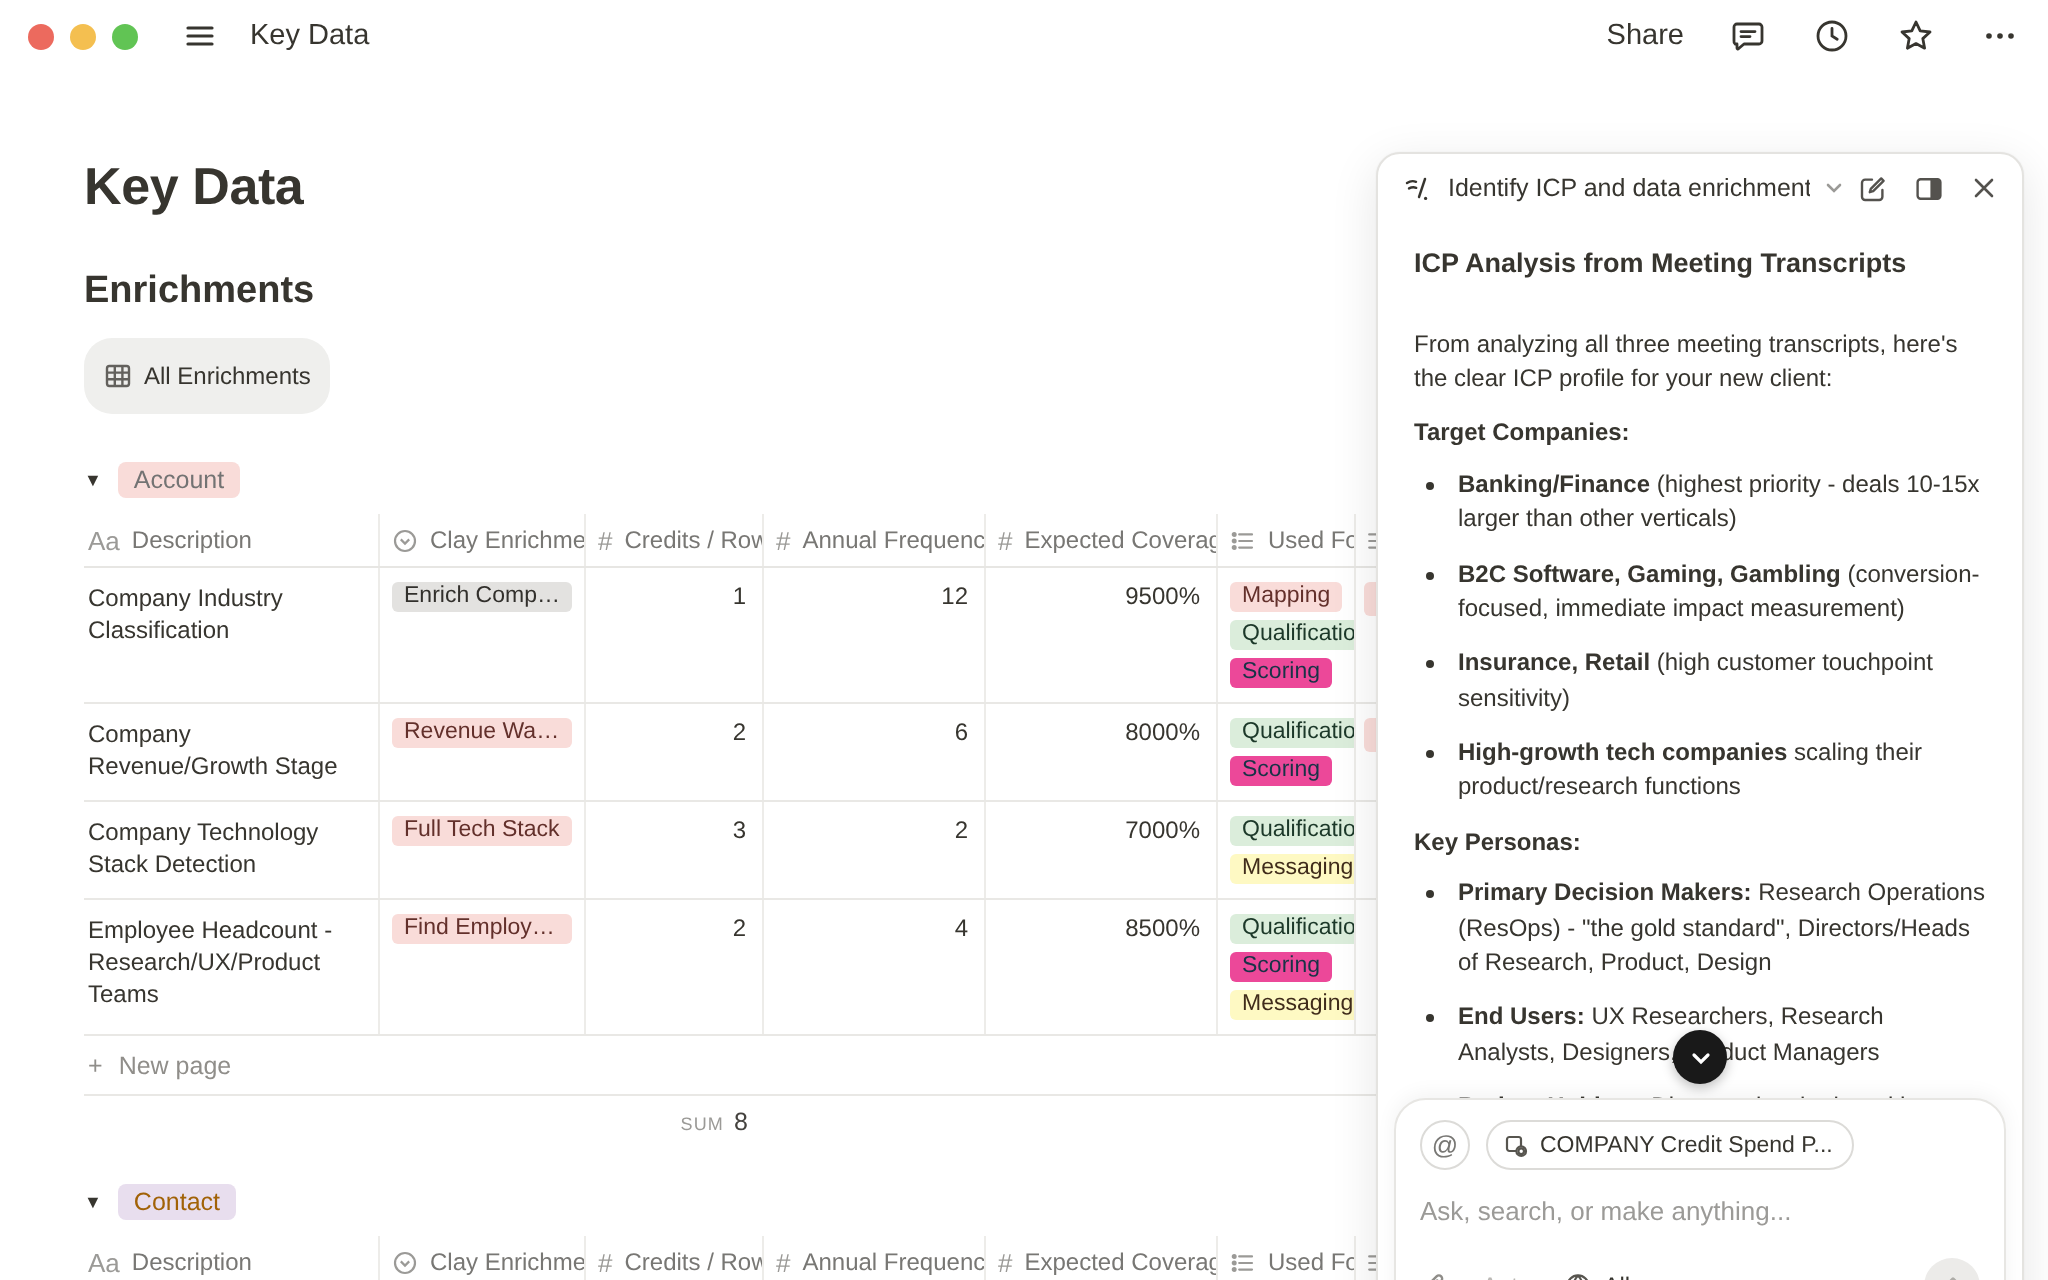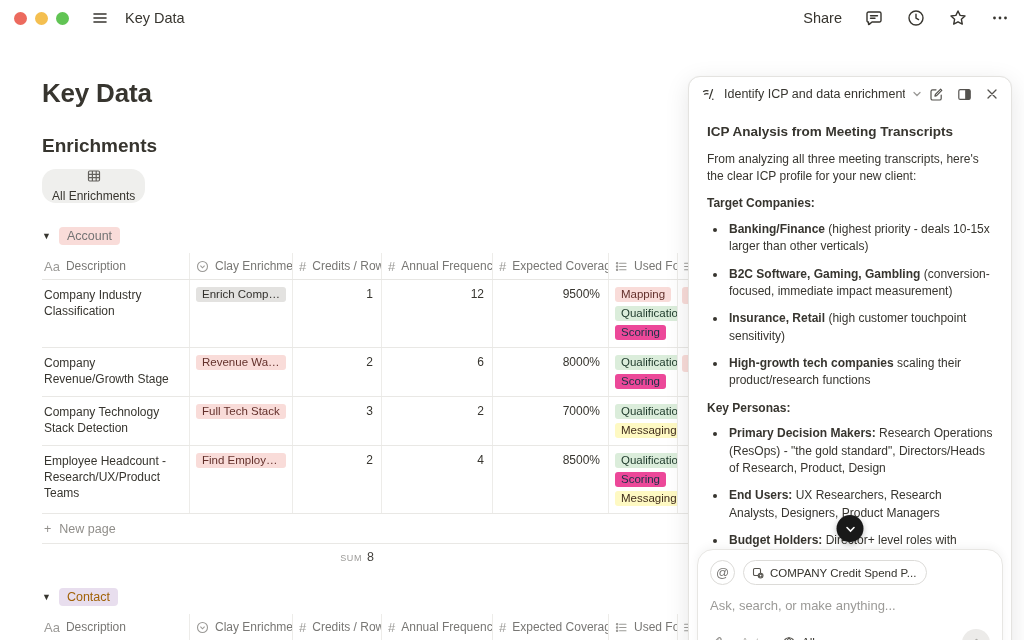--- a/index.html
+++ b/index.html
@@ -15,21 +15,21 @@
   .doc-title { font-size:14.5px; color:#37352F; }
   .topbar-right { margin-left:auto; display:flex; align-items:center; gap:22px; }
   .share { font-size:14.5px; cursor:pointer; }
   .tb-icon { color:#37352F; display:flex; align-items:center; cursor:pointer; }
 
   
   .main { padding:0 0 0 42px; }
   .page-h1 { font-size:26px; font-weight:700; letter-spacing:-.2px; margin-top:42px; }
   .page-h2 { font-size:19px; font-weight:700; margin-top:26px; }
   .view-tab { display:inline-flex; align-items:center; gap:6px; margin-top:12px;
-    background:#EFEFED; border-radius:14px; padding:0 10px; font-size:12px; font-weight:500; cursor:pointer;flex-direction:column; }
+    background:#EFEFED; border-radius:14px; padding:12px 10px; font-size:12px; font-weight:500; cursor:pointer; }
   .view-tab .ic { color:#63615D; display:flex; }
 
   .group-row { display:flex; align-items:center; gap:8px; margin-top:24px; cursor:pointer; }
   .tri { font-size:9px; color:#37352F; }
   .group-chip { font-size:12.5px; font-weight:500; padding:2px 8px; border-radius:4px; }
   .gc-red { background:#F9DCD9; color:#737373; }
   .gc-purple { background:#E8DEEE; color:#a16207; }
 
   .grid { display:grid; grid-template-columns:148px 103px 89px 111px 116px 69px 40px; width:676px; }
   .thead { margin-top:8px; border-bottom:1px solid #E7E6E3; }
@@ -64,21 +64,21 @@
   
   .panel { position:absolute; left:688px; top:76px; width:324px; height:620px;
     background:#fff; border:1px solid #E4E3E0; border-radius:12px;
     box-shadow:0 6px 24px rgba(0,0,0,.10), 0 0 1px rgba(0,0,0,.06); overflow:hidden; }
   .panel-head { display:flex; align-items:center; gap:7px; padding:9px 12px 6px; }
   .panel-title { font-size:12.5px; color:#37352F; white-space:nowrap; overflow:hidden; cursor:pointer; }
   .panel-head .chev { color:#9B9A97; display:flex; cursor:pointer; }
   .panel-actions { margin-left:auto; display:flex; gap:13px; color:#54524E; }
   .panel-actions .pi { display:flex; cursor:pointer; }
   .panel-body { padding:14px 18px 0; font-size:12px; line-height:1.45; }
-  .panel-body h3 { font-size:13.5px; font-weight:700; margin-bottom:9px; }
+  .panel-body h3 { font-size:13.5px; font-weight:700; margin-bottom:22px; }
   .panel-body .intro { margin-bottom:10px; }
   .sec-title { font-weight:700; margin:10px 0 8px; }
   .panel-body ul { list-style:disc; padding-left:20px; }
   .panel-body li { margin-bottom:10px; padding-left:2px; }
   .panel-body li b { font-weight:700; }
   .scroll-btn { position:absolute; left:50%; transform:translateX(-50%); top:438px;
     width:27px; height:27px; border-radius:50%; background:#191919; color:#fff;
     display:flex; align-items:center; justify-content:center; cursor:pointer;
     box-shadow:0 2px 6px rgba(0,0,0,.25); }
 

